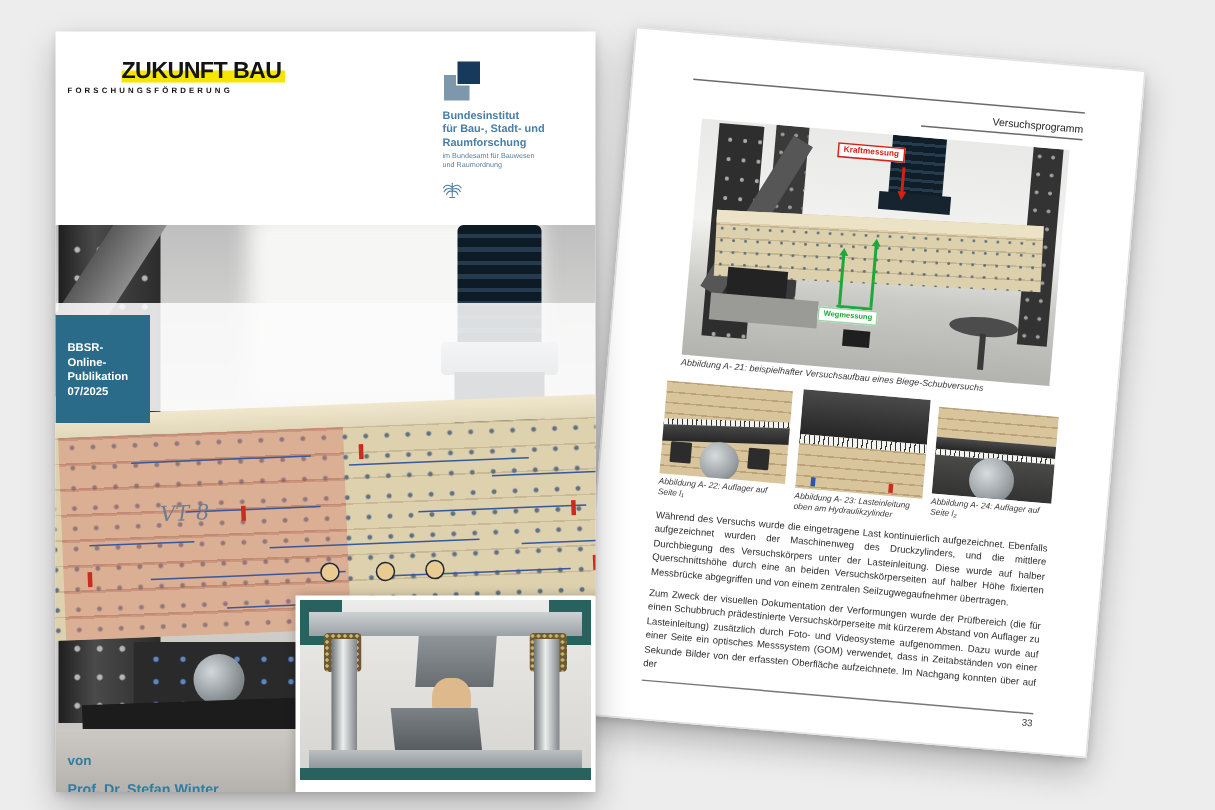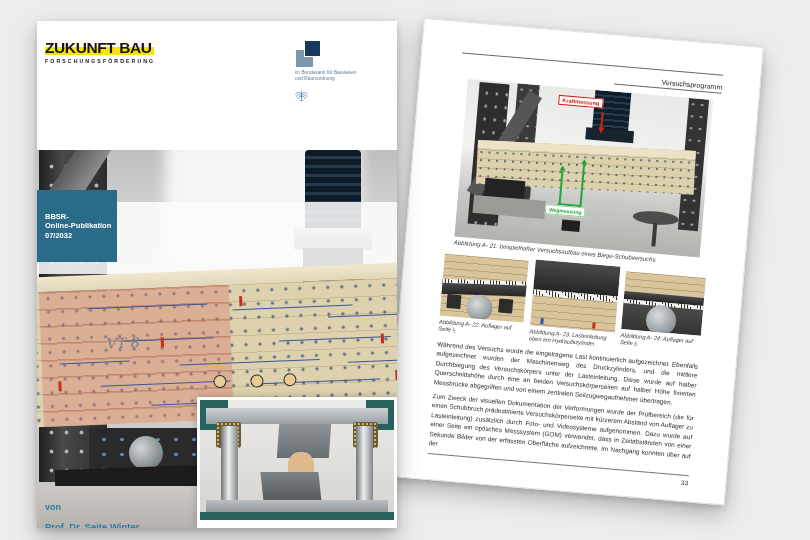--- a/index.html
+++ b/index.html
@@ -5,21 +5,21 @@
   html,body{margin:0;padding:0;}
   body{width:810px;height:540px;background:#ededed;font-family:"Liberation Sans",sans-serif;overflow:hidden;}
   .stage{position:relative;width:810px;height:540px;background:#ededed;overflow:hidden;}
   .abs{position:absolute;}
   .pagecard{position:absolute;background:#ffffff;box-shadow:0 10px 22px rgba(0,0,0,0.25),0 2px 6px rgba(0,0,0,0.15);}
 
   
   .cover{left:37px;top:21px;width:360px;height:507px;z-index:5;}
 
   .zb-logo{left:8px;top:18px;}
-  .zb-wrap{position:relative;display:inline-block;}
+  .zb-wrap{position:relative;display:inline-block;margin-left:36px;}
   .zb-yellow{position:absolute;left:0;right:-2px;bottom:1px;height:8px;background:#f6e500;z-index:0;}
   .zb-text{position:relative;z-index:1;font-weight:bold;font-size:15.5px;letter-spacing:-0.4px;color:#141414;line-height:16px;}
   .zb-sub{font-size:5.2px;letter-spacing:2.1px;font-weight:bold;color:#141414;margin-top:1px;}
 
   .bbsr-logo{left:258px;top:20px;width:98px;}
   .bbsr-icon{position:relative;width:26px;height:26px;margin-left:1px;}
   .bbsr-sq-light{position:absolute;left:0;bottom:0;width:17px;height:17px;background:#7d97ad;}
   .bbsr-sq-dark{position:absolute;left:9px;top:0;width:15px;height:15px;background:#16395c;box-shadow:0 0 0 1px #ffffff;}
   .bbsr-name{margin-top:6px;color:#477ea9;font-size:7.3px;line-height:8.8px;font-weight:bold;}
   .bbsr-sub{margin-top:3px;color:#5a7f9f;font-size:4.8px;line-height:5.9px;}
@@ -27,21 +27,21 @@
 
   .cov-photo{left:0;top:129px;width:360px;height:378px;overflow:hidden;background:linear-gradient(#bfbfbf,#e6e6e4 35%,#d2d0cc 60%,#c6c4c0);}
   .cov-window{left:128px;top:-8px;width:195px;height:125px;background:#f6f6f4;filter:blur(7px);}
   .cov-colL{left:2px;top:0;width:68px;height:332px;background:linear-gradient(90deg,#1f1f1f,#4a4a4a 35%,#2c2c2c);background-image:radial-gradient(circle,#b5b5b5 1.6px,transparent 2.3px),linear-gradient(90deg,#1f1f1f,#4a4a4a 35%,#2c2c2c);background-size:15px 19px,auto;background-position:5px 7px,0 0;}
   .cov-brace{left:58px;top:-30px;width:30px;height:300px;background:linear-gradient(90deg,#595959,#8d8d8d);transform:rotate(33deg);transform-origin:top left;}
   .cov-cyl-body{left:268px;top:0;width:56px;height:82px;border-radius:4px;background:repeating-linear-gradient(180deg,#0d1b26 0 6px,#253b4d 6px 9px);}
   .cov-cyl-flange{left:257px;top:78px;width:78px;height:22px;border-radius:3px;background:linear-gradient(#bcc5c9,#79878e);}
   .cov-cyl-lower{left:266px;top:98px;width:60px;height:46px;background:#0d1a24;}
 
   .cov-band{left:0;top:52px;width:360px;height:72px;background:rgba(252,252,252,0.87);}
-  .cov-pubbox{left:0;top:40px;width:80px;height:72px;background:#2a6b89;color:#ffffff;display:flex;flex-direction:column;justify-content:center;box-sizing:border-box;padding-left:8px;font-size:7.5px;font-weight:bold;line-height:9.5px;z-index:2;}
+  .cov-pubbox{left:0;top:60px;width:63px;height:72px;background:#2a6b89;color:#ffffff;display:flex;flex-direction:column;justify-content:center;box-sizing:border-box;padding-left:8px;font-size:7.5px;font-weight:bold;line-height:9.5px;z-index:2;}
   .cov-title{left:84px;top:58px;width:272px;text-align:center;font-family:"Liberation Serif",serif;font-weight:bold;font-size:17px;line-height:23.5px;color:#1d6080;z-index:2;}
 
   .beam{left:-8px;top:120px;width:380px;height:150px;transform:rotate(-2.3deg);}
   .beam-top{height:15px;background:linear-gradient(#f0e7ce,#e1d7b9);}
   .beam-face{position:relative;height:135px;overflow:hidden;background-color:#ddd1ae;background-image:repeating-linear-gradient(180deg,rgba(128,98,58,0.22) 0 1px,transparent 1px 17px),radial-gradient(circle,rgba(52,80,118,0.75) 1.1px,rgba(52,80,118,0.25) 1.7px,transparent 2.1px);background-size:auto,14px 13.5px;}
   .beam-pink{position:absolute;left:12px;top:0;width:190px;height:135px;background:rgba(216,128,112,0.42);background-image:repeating-linear-gradient(180deg,rgba(150,60,50,0.22) 0 2px,transparent 2px 17px);}
   .crack{position:absolute;height:1.4px;background:#38589b;}
   .tick{position:absolute;width:2.6px;height:10px;background:#c92d20;}
   .vt-mark{position:absolute;left:78px;top:46px;font-family:"DejaVu Serif",serif;font-style:italic;font-size:14px;color:#6d7d92;}
   .ycirc{position:absolute;width:13px;height:13px;border-radius:50%;background:#eccb92;border:1.6px solid #1e2a36;box-sizing:border-box;}
@@ -186,20 +186,25 @@
         <div class="zb-yellow"></div>
         <div class="zb-text">ZUKUNFT BAU</div>
       </div>
       <div class="zb-sub">FORSCHUNGSFÖRDERUNG</div>
     </div>
 
     <div class="abs bbsr-logo">
       <div class="bbsr-icon">
         <div class="bbsr-sq-light"></div>
         <div class="bbsr-sq-dark"></div>
+      </div>
+      <div class="bbsr-name">
+        <div>Bundesinstitut</div>
+        <div>für Bau-, Stadt- und</div>
+        <div>Raumforschung</div>
       </div>
       <div class="bbsr-sub">
         <div>im Bundesamt für Bauwesen</div>
         <div>und Raumordnung</div>
       </div>
       <div class="bbsr-eagle">
         <svg width="13" height="12" viewBox="0 0 24 22">
           <g fill="none" stroke="#4b7da6" stroke-width="1.3" stroke-linecap="round">
             <path d="M12 2 v16"></path>
             <path d="M12 7 C7 3 3 4 1 8"></path>
@@ -252,21 +257,21 @@
       </div>
 
       <div class="abs cov-supA"></div>
       <div class="abs cov-roller"></div>
       <div class="abs cov-baseplate"></div>
       <div class="abs cov-concrete"></div>
 
       <div class="abs cov-pubbox">
         <div>BBSR-</div>
         <div>Online-Publikation</div>
-        <div>07/2032</div>
+        <div>07/2025</div>
       </div>
       <div class="abs cov-title">
       </div>
 
       <div class="abs inset">
         <div class="inset-ph">
           <div class="i-tealL"></div>
           <div class="i-tealR"></div>
           <div class="i-topplate"></div>
           <div class="i-knurl" style="left:16px;"></div>
@@ -277,20 +282,20 @@
           <div class="i-wood"></div>
           <div class="i-fixbot"></div>
           <div class="i-base"></div>
           <div class="i-tealB"></div>
         </div>
       </div>
 
       <div class="abs byline">
         <div class="byline-von">von</div>
         <div class="byline-authors">
-          <div>Prof. Dr. Seite Winter</div>
+          <div>Prof. Dr. Stefan Winter</div>
 
         </div>
       </div>
     </div>
   </div>
 
 </div>
 
 </body></html>

